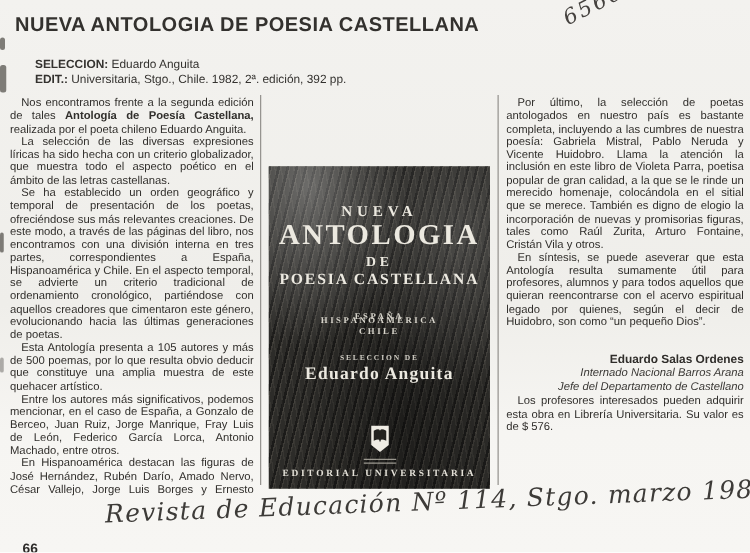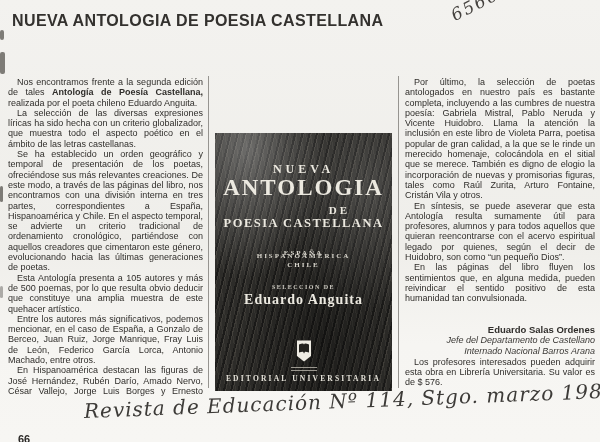--- a/index.html
+++ b/index.html
@@ -41,21 +41,21 @@
       radial-gradient(ellipse at 18% 6%, rgba(255,255,255,.30), transparent 38%),
       radial-gradient(ellipse at 88% 22%, rgba(255,255,255,.14), transparent 42%),
       radial-gradient(ellipse at 60% 80%, rgba(0,0,0,.35), transparent 55%),
       repeating-linear-gradient(104deg, rgba(0,0,0,.40) 0 2px, rgba(118,112,102,.22) 2px 3px, rgba(40,39,36,0) 3px 7px),
       repeating-linear-gradient(82deg, rgba(150,143,130,.10) 0 1px, transparent 1px 5px);
     color:#ece9e0;font-family:"Liberation Serif",serif;text-align:center;
   }
   .cover .cl{position:absolute;left:0;width:100%;}
   .cv-t1{top:29px;font-size:12px;font-weight:bold;letter-spacing:4px;}
   .cv-t2{top:42px;font-size:23px;font-weight:bold;letter-spacing:2px;}
-  .cv-t3{top:71px;font-size:11px;font-weight:bold;letter-spacing:3px;padding-left:36px;}
+  .cv-t3{top:71px;font-size:11px;font-weight:bold;letter-spacing:3px;}
   .cv-t4{top:83px;font-size:12.5px;font-weight:bold;letter-spacing:1.5px;}
   .cv-r1{top:116px;font-size:7px;font-weight:bold;letter-spacing:2px;color:#d8d5cc;}
   .cv-r2{top:119px;font-size:7px;font-weight:bold;letter-spacing:2px;color:#d8d5cc;}
   .cv-r3{top:128px;font-size:7px;font-weight:bold;letter-spacing:2px;color:#d8d5cc;}
   .cv-sel{top:151px;font-size:6px;font-weight:bold;letter-spacing:1.5px;color:#cfccc3;}
   .cv-author{top:159px;font-size:14px;font-weight:bold;letter-spacing:1px;}
   .cv-logo{position:absolute;left:50%;top:207px;transform:translateX(-50%);}
   .cv-logo-lines{position:absolute;left:50%;top:232px;transform:translateX(-50%);width:26px;}
   .cv-logo-lines div{height:1px;background:#b9b5ab;margin-top:2px;opacity:.8;}
   .cv-pub{top:241px;font-size:7.5px;font-weight:bold;letter-spacing:2.2px;color:#e4e1d8;}
@@ -77,20 +77,24 @@
 <div class="page">
 
   <div class="smudge sm1"></div>
   <div class="smudge sm2"></div>
   <div class="smudge sm3"></div>
   <div class="smudge sm4"></div>
 
   <div class="title">NUEVA ANTOLOGIA DE POESIA CASTELLANA</div>
   <div class="stamp">656670</div>
 
+  <div class="meta">
+    <div><b>SELECCION:</b><span> Eduardo Anguita</span></div>
+    <div><b>EDIT.:</b><span> Universitaria, Stgo., Chile. 1982, 2ª. edición, 392 pp.</span></div>
+  </div>
 
   <div class="col col-left">
     <p><span>Nos encontramos frente a la segunda edición de tales </span><b>Antología de Poesía Castellana,</b><span> realizada por el poeta chileno Eduardo Anguita.</span></p>
     <p>La selección de las diversas expresiones líricas ha sido hecha con un criterio globalizador, que muestra todo el aspecto poético en el ámbito de las letras castellanas.</p>
     <p>Se ha establecido un orden geográfico y temporal de presentación de los poetas, ofreciéndose sus más relevantes creaciones. De este modo, a través de las páginas del libro, nos encontramos con una división interna en tres partes, correspondientes a España, Hispanoamérica y Chile. En el aspecto temporal, se advierte un criterio tradicional de ordenamiento cronológico, partiéndose con aquellos creadores que cimentaron este género, evolucionando hacia las últimas generaciones de poetas.</p>
     <p>Esta Antología presenta a 105 autores y más de 500 poemas, por lo que resulta obvio deducir que constituye una amplia muestra de este quehacer artístico.</p>
     <p>Entre los autores más significativos, podemos mencionar, en el caso de España, a Gonzalo de Berceo, Juan Ruiz, Jorge Manrique, Fray Luis de León, Federico García Lorca, Antonio Machado, entre otros.</p>
     <p>En Hispanoamérica destacan las figuras de José Hernández, Rubén Darío, Amado Nervo, César Vallejo, Jorge Luis Borges y Ernesto Cardenal.</p>
   </div>
 
@@ -118,25 +122,24 @@
         <div></div>
       </div>
     <div class="cl cv-pub">EDITORIAL UNIVERSITARIA</div>
   </div>
 
   <div class="rule rule-right"></div>
 
   <div class="col col-right">
     <p>Por último, la selección de poetas antologados en nuestro país es bastante completa, incluyendo a las cumbres de nuestra poesía: Gabriela Mistral, Pablo Neruda y Vicente Huidobro. Llama la atención la inclusión en este libro de Violeta Parra, poetisa popular de gran calidad, a la que se le rinde un merecido homenaje, colocándola en el sitial que se merece. También es digno de elogio la incorporación de nuevas y promisorias figuras, tales como Raúl Zurita, Arturo Fontaine, Cristán Vila y otros.</p>
     <p>En síntesis, se puede aseverar que esta Antología resulta sumamente útil para profesores, alumnos y para todos aquellos que quieran reencontrarse con el acervo espiritual legado por quienes, según el decir de Huidobro, son como “un pequeño Dios”.</p>
-    <p>En las páginas del libro fluyen los sentimientos que, en alguna medida, pueden reivindicar el sentido positivo de esta humanidad tan convulsionada.</p>
     <div class="sig">
       <div class="sig-name">Eduardo Salas Ordenes</div>
+      <div class="sig-sub">Internado Nacional Barros Arana</div>
       <div class="sig-sub">Jefe del Departamento de Castellano</div>
-      <div class="sig-sub">Internado Nacional Barros Arana</div>
     </div>
     <p class="closing">Los profesores interesados pueden adquirir esta obra en Librería Universitaria. Su valor es de $ 576.</p>
   </div>
 
   <div class="page-number">66</div>
   <div class="handnote">Revista de Educación Nº 114, Stgo. marzo 1984.</div>
 
 </div>
 
 </body></html>

